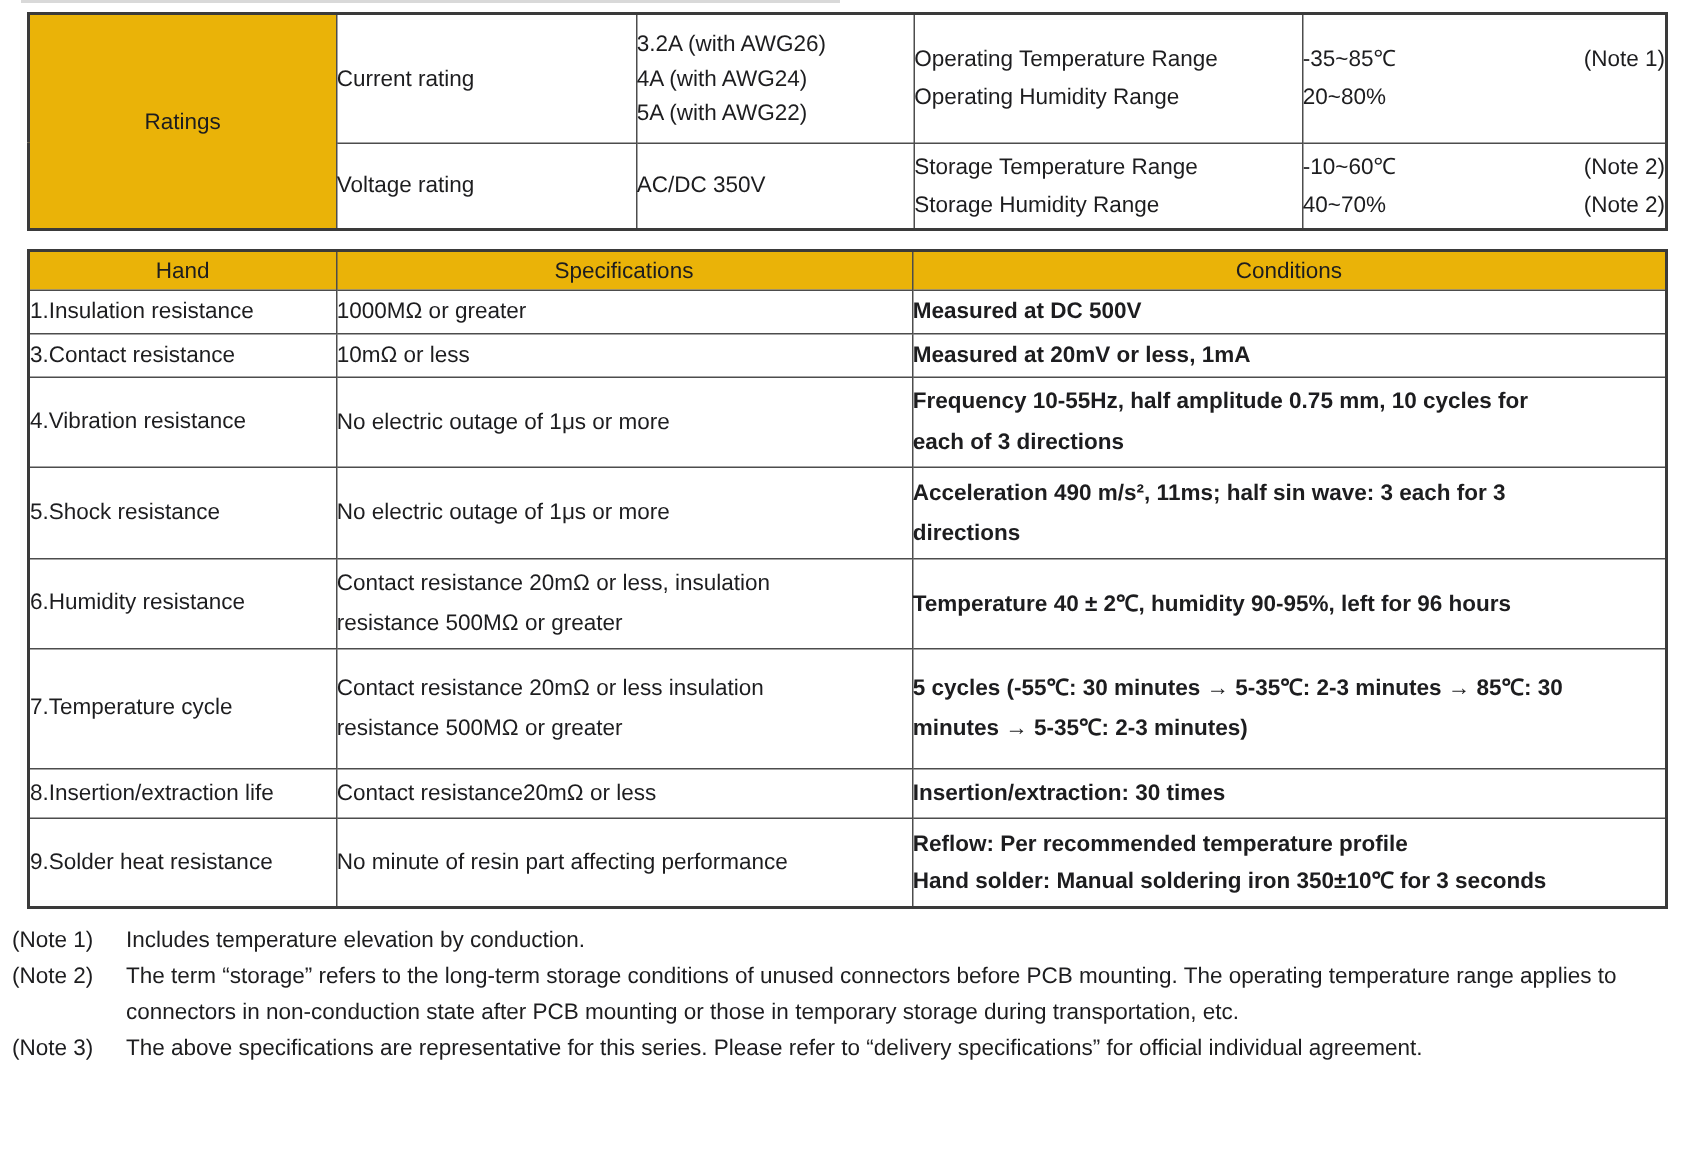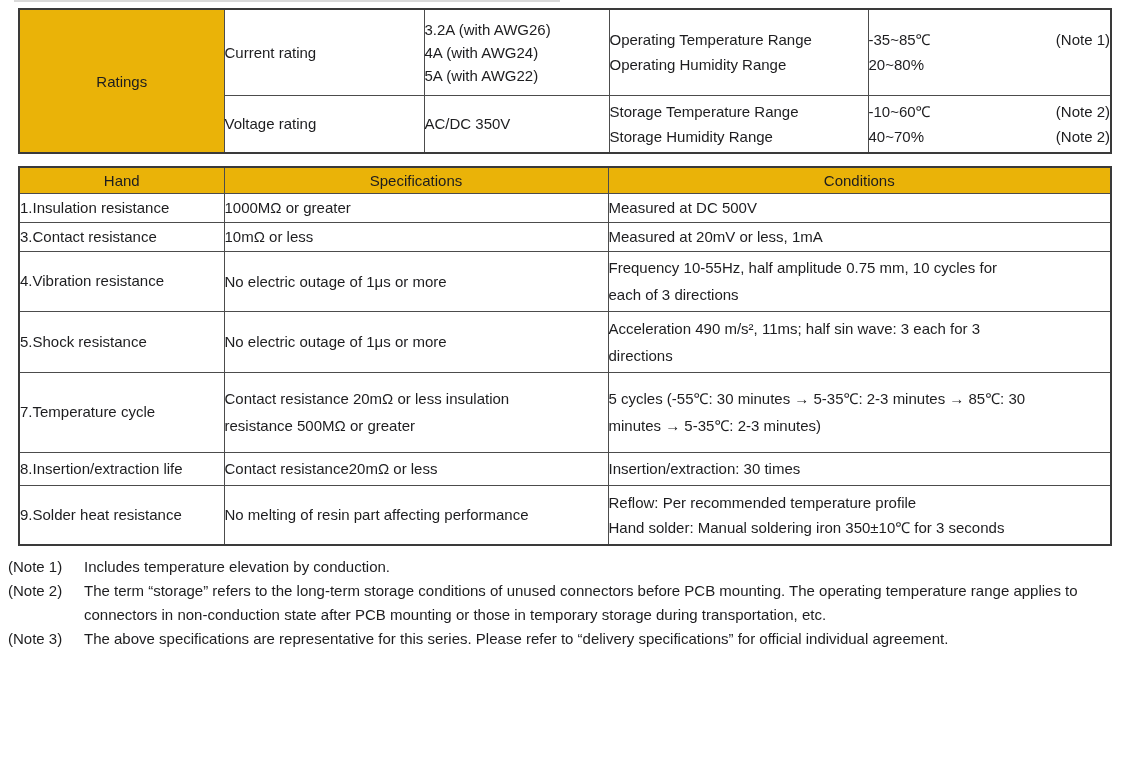--- a/index.html
+++ b/index.html
@@ -38,21 +38,21 @@
   .cell-label { padding-left: 12px; line-height: 25px; }
   .cell-value { padding-left: 14px; line-height: 23px; }
   .cell-range-labels { padding-left: 14px; line-height: 25px; }
   .cell-range-values { padding: 0 12px 0 14px; }
   .vn-line { display: flex; justify-content: space-between; line-height: 25px; gap: 12px; }
 
   
   .tbl-specs .hdr td { height: 26px; text-align: center; }
   .cell-item { padding-left: 8px; line-height: 22px; }
   .cell-spec { padding-left: 14px; padding-right: 8px; line-height: 27px; }
-  .cell-cond { padding-left: 14px; padding-right: 10px; line-height: 27px; }
+  .cell-cond { padding-left: 14px; padding-right: 10px; line-height: 27px; font-weight: bold; }
   tr.r-s  { height: 29px; }
   tr.r-4  { height: 60px; }
   tr.r-5  { height: 61px; }
   tr.r-6  { height: 60px; }
   tr.r-7  { height: 80px; }
   tr.r-8  { height: 33px; }
   tr.r-9  { height: 60px; }
   tr.r-9 .cell-cond { line-height: 25px; }
 
   
@@ -140,35 +140,41 @@
     <td class="cell-spec pre">No electric outage of 1μs or more</td>
     <td class="cell-cond pre">Frequency 10-55Hz, half amplitude 0.75 mm, 10 cycles for
 each of 3 directions</td>
   </tr>
   <tr class="r-5">
     <td class="cell-item">5.Shock resistance</td>
     <td class="cell-spec pre">No electric outage of 1μs or more</td>
     <td class="cell-cond pre">Acceleration 490 m/s², 11ms; half sin wave: 3 each for 3
 directions</td>
   </tr>
+  <tr class="r-6">
+    <td class="cell-item">6.Humidity resistance</td>
+    <td class="cell-spec pre">Contact resistance 20mΩ or less, insulation
+resistance 500MΩ or greater</td>
+    <td class="cell-cond pre">Temperature 40 ± 2℃, humidity 90-95%, left for 96 hours</td>
+  </tr>
   <tr class="r-7">
     <td class="cell-item">7.Temperature cycle</td>
     <td class="cell-spec pre">Contact resistance 20mΩ or less insulation
 resistance 500MΩ or greater</td>
     <td class="cell-cond pre">5 cycles (-55℃: 30 minutes → 5-35℃: 2-3 minutes → 85℃: 30
 minutes → 5-35℃: 2-3 minutes)</td>
   </tr>
   <tr class="r-8">
     <td class="cell-item">8.Insertion/extraction life</td>
     <td class="cell-spec pre">Contact resistance20mΩ or less</td>
     <td class="cell-cond pre">Insertion/extraction: 30 times</td>
   </tr>
   <tr class="r-9">
     <td class="cell-item">9.Solder heat resistance</td>
-    <td class="cell-spec pre">No melting of resin part affecting performance</td>
+    <td class="cell-spec pre">No minute of resin part affecting performance</td>
     <td class="cell-cond pre">Reflow: Per recommended temperature profile
 Hand solder: Manual soldering iron 350±10℃ for 3 seconds</td>
   </tr>
 </tbody>
   </table>
 
 <div class="notes">
   <div class="note">
     <span class="note-label">(Note 1)</span>
     <span class="note-text">Includes temperature elevation by conduction.</span>

